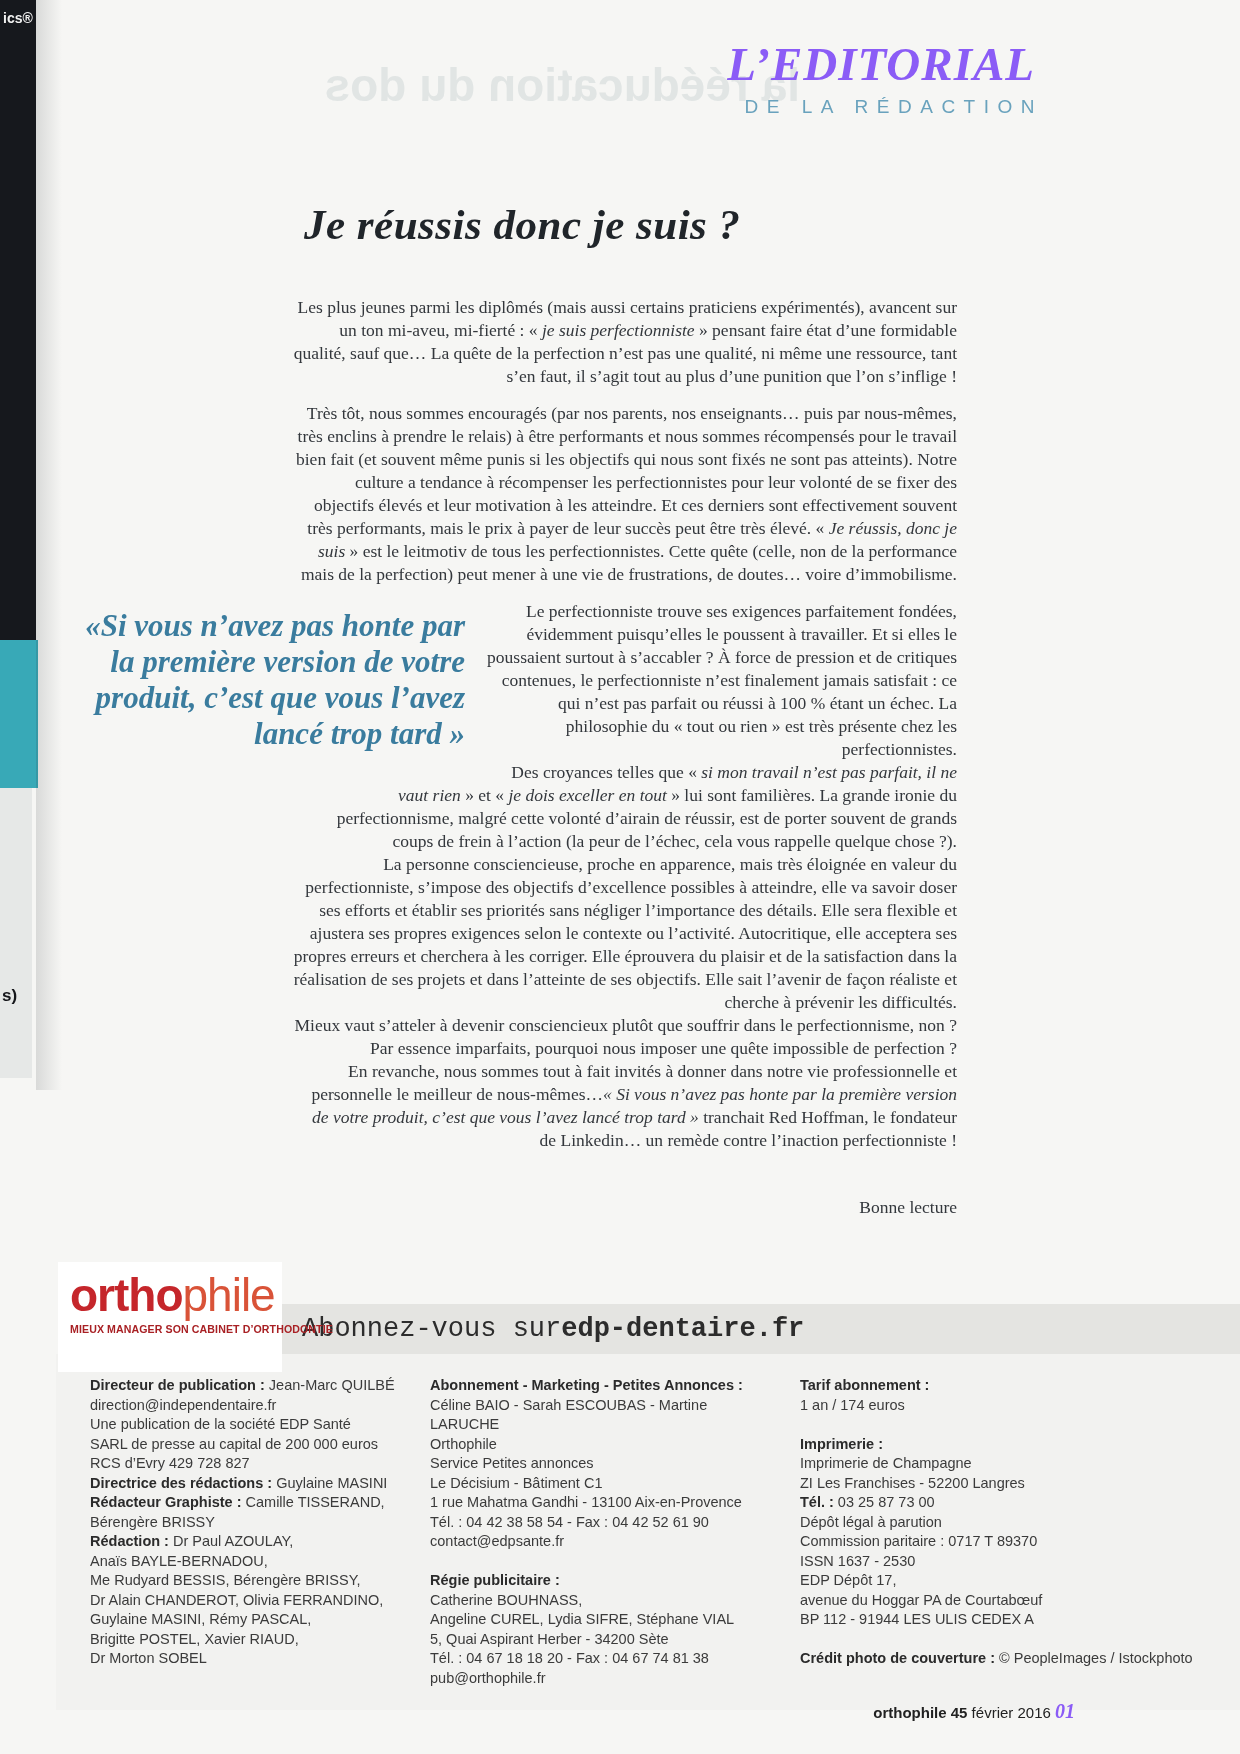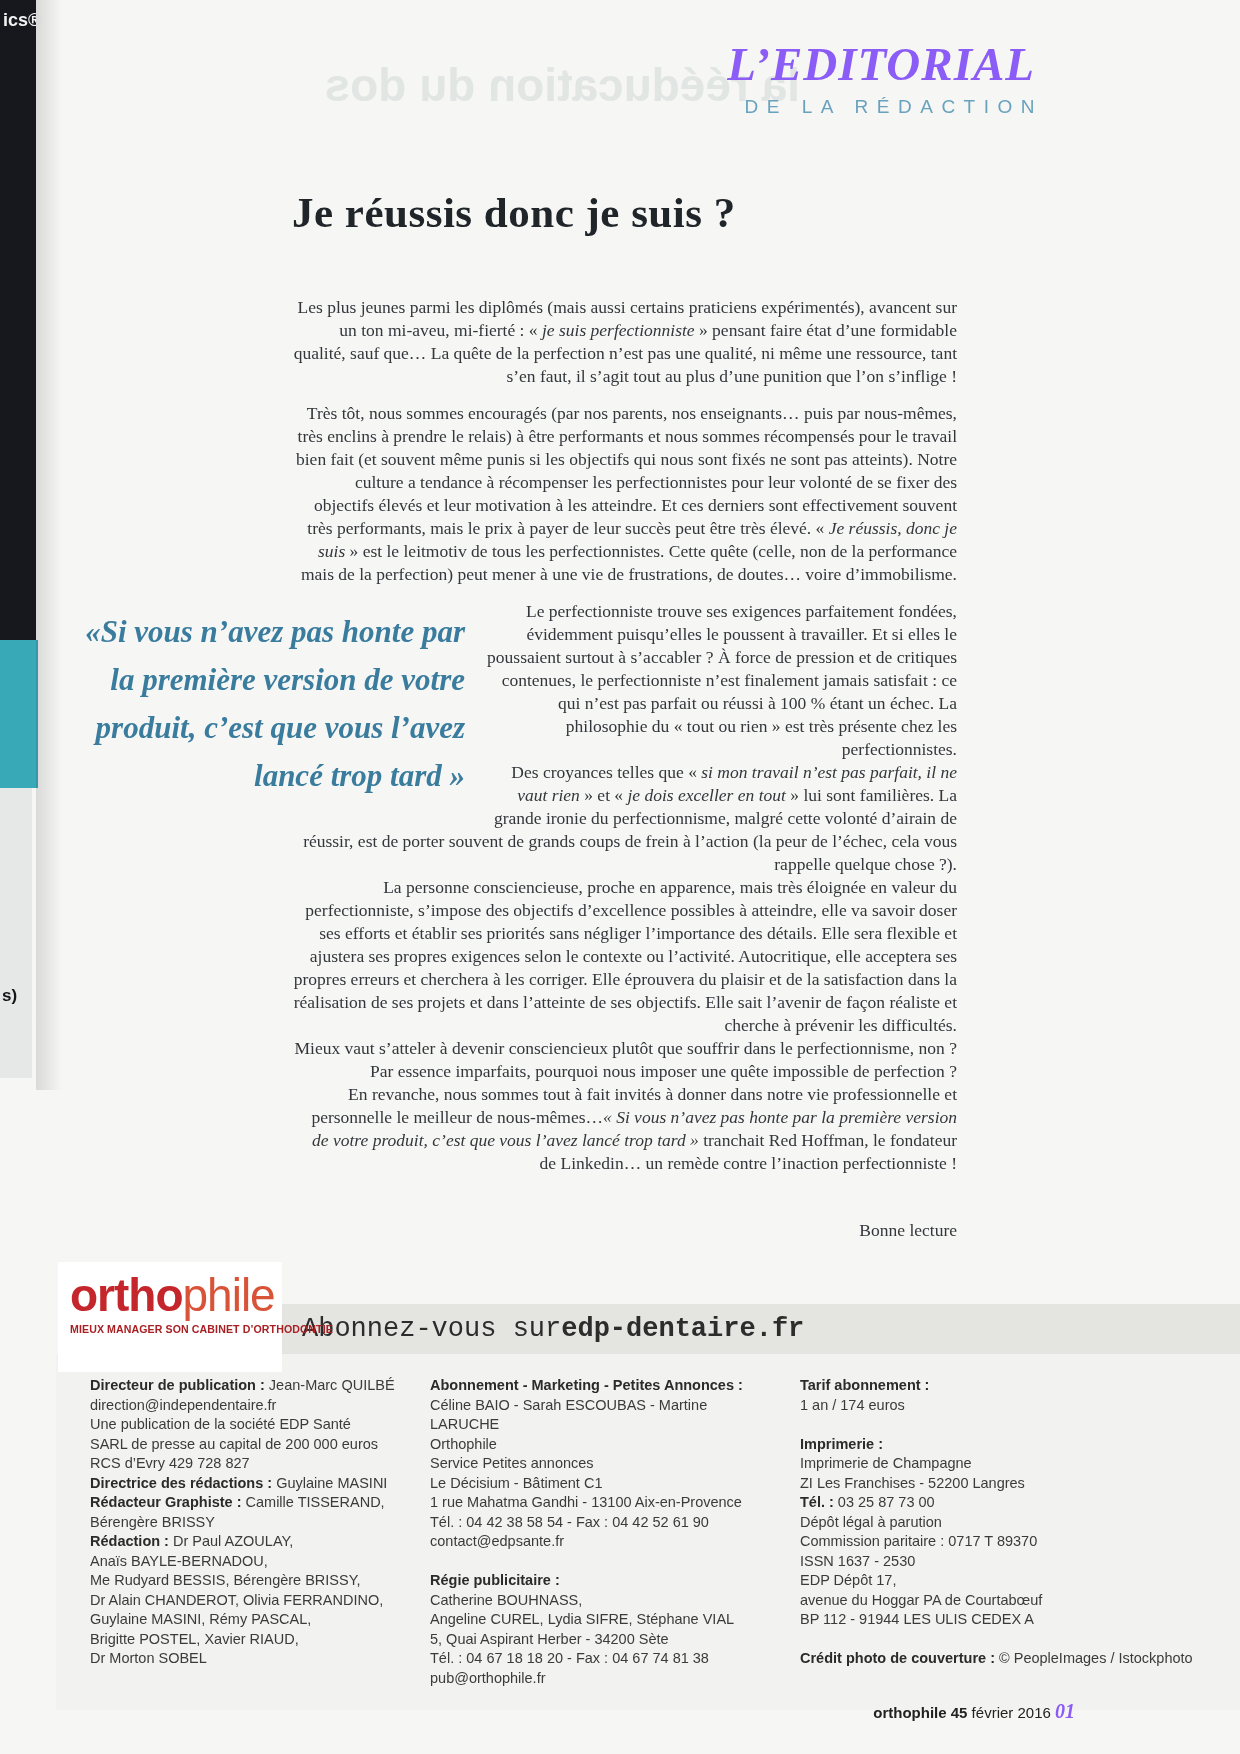--- a/index.html
+++ b/index.html
@@ -5,52 +5,52 @@
   html,body{margin:0;padding:0;background:#ffffff;}
   .page{
     position:relative;width:1240px;height:1754px;overflow:hidden;
     background:#f6f6f4;
     font-family:"Liberation Serif", serif;
   }
 
   
   .spine-dark{position:absolute;left:0;top:0;width:36px;height:640px;background:#16181d;}
   .spine-top{position:absolute;top:10px;left:3px;font-family:"Liberation Sans",sans-serif;
-    font-size:18px;font-weight:700;color:#f2f2f2;}
+    font-size:14px;font-weight:700;color:#f2f2f2;}
   .spine-teal{position:absolute;left:0;top:640px;width:38px;height:148px;background:#38a9b7;}
   .spine-light{position:absolute;left:0;top:788px;width:32px;height:290px;background:#e6e8e7;}
   .spine-mid{position:absolute;top:198px;left:2px;font-family:"Liberation Sans",sans-serif;
     font-size:17px;font-weight:700;color:#15161a;}
   .spine-shadow{position:absolute;left:36px;top:0;width:26px;height:1090px;
     background:linear-gradient(to right, rgba(40,45,50,0.14), rgba(40,45,50,0));}
 
   
   .ghost{position:absolute;left:240px;top:58px;width:560px;
     font-family:"Liberation Sans",sans-serif;font-size:46px;font-weight:700;
     color:rgba(120,140,150,0.16);transform:scaleX(-1);white-space:nowrap;}
 
   
   .kicker{position:absolute;right:205px;top:40px;text-align:right;}
   .kicker-main{font-family:"Liberation Serif",serif;font-style:italic;font-weight:700;
     font-size:47px;letter-spacing:1px;color:#8b5cf6;line-height:1.05;}
   .kicker-sub{margin-top:7px;margin-right:-8px;font-family:"Liberation Sans",sans-serif;
     font-size:19px;font-weight:400;letter-spacing:8.5px;color:#69a2bd;}
 
   
-  .title{position:absolute;left:292px;top:188px;margin:0;
-    font-family:"Liberation Serif",serif;font-weight:700;
+  .title{position:absolute;left:292px;top:188px;margin:12px;
+    font-family:"Liberation Serif",serif;font-style:italic;font-weight:700;
     font-size:43px;color:#20252a;letter-spacing:0.5px;}
   .article{position:absolute;left:292px;top:296px;width:665px;
     font-size:17.5px;line-height:23px;color:#33373c;text-align:right;}
   .article p.para{margin:0 0 14px 0;}
   .it{font-style:italic;}
   .pull-quote{
     float:left;width:405px;margin:8px 14px 12px -232px;
     font-family:"Liberation Serif",serif;font-style:italic;font-weight:700;
-    font-size:31px;line-height:48px;color:#3a7c9e;
+    font-size:31px;line-height:36px;color:#3a7c9e;
   }
   .closing{margin:44px 0 0 0;}
 
   
   .logo-box{position:absolute;left:58px;top:1262px;width:200px;height:96px;
     background:#ffffff;padding:8px 12px 6px 12px;z-index:2;}
   .logo-word{font-family:"Liberation Sans",sans-serif;font-size:46px;line-height:50px;
     letter-spacing:-1px;white-space:nowrap;}
   .logo-bold{font-weight:700;color:#c5262b;}
   .logo-light{font-weight:400;color:#d95338;}

